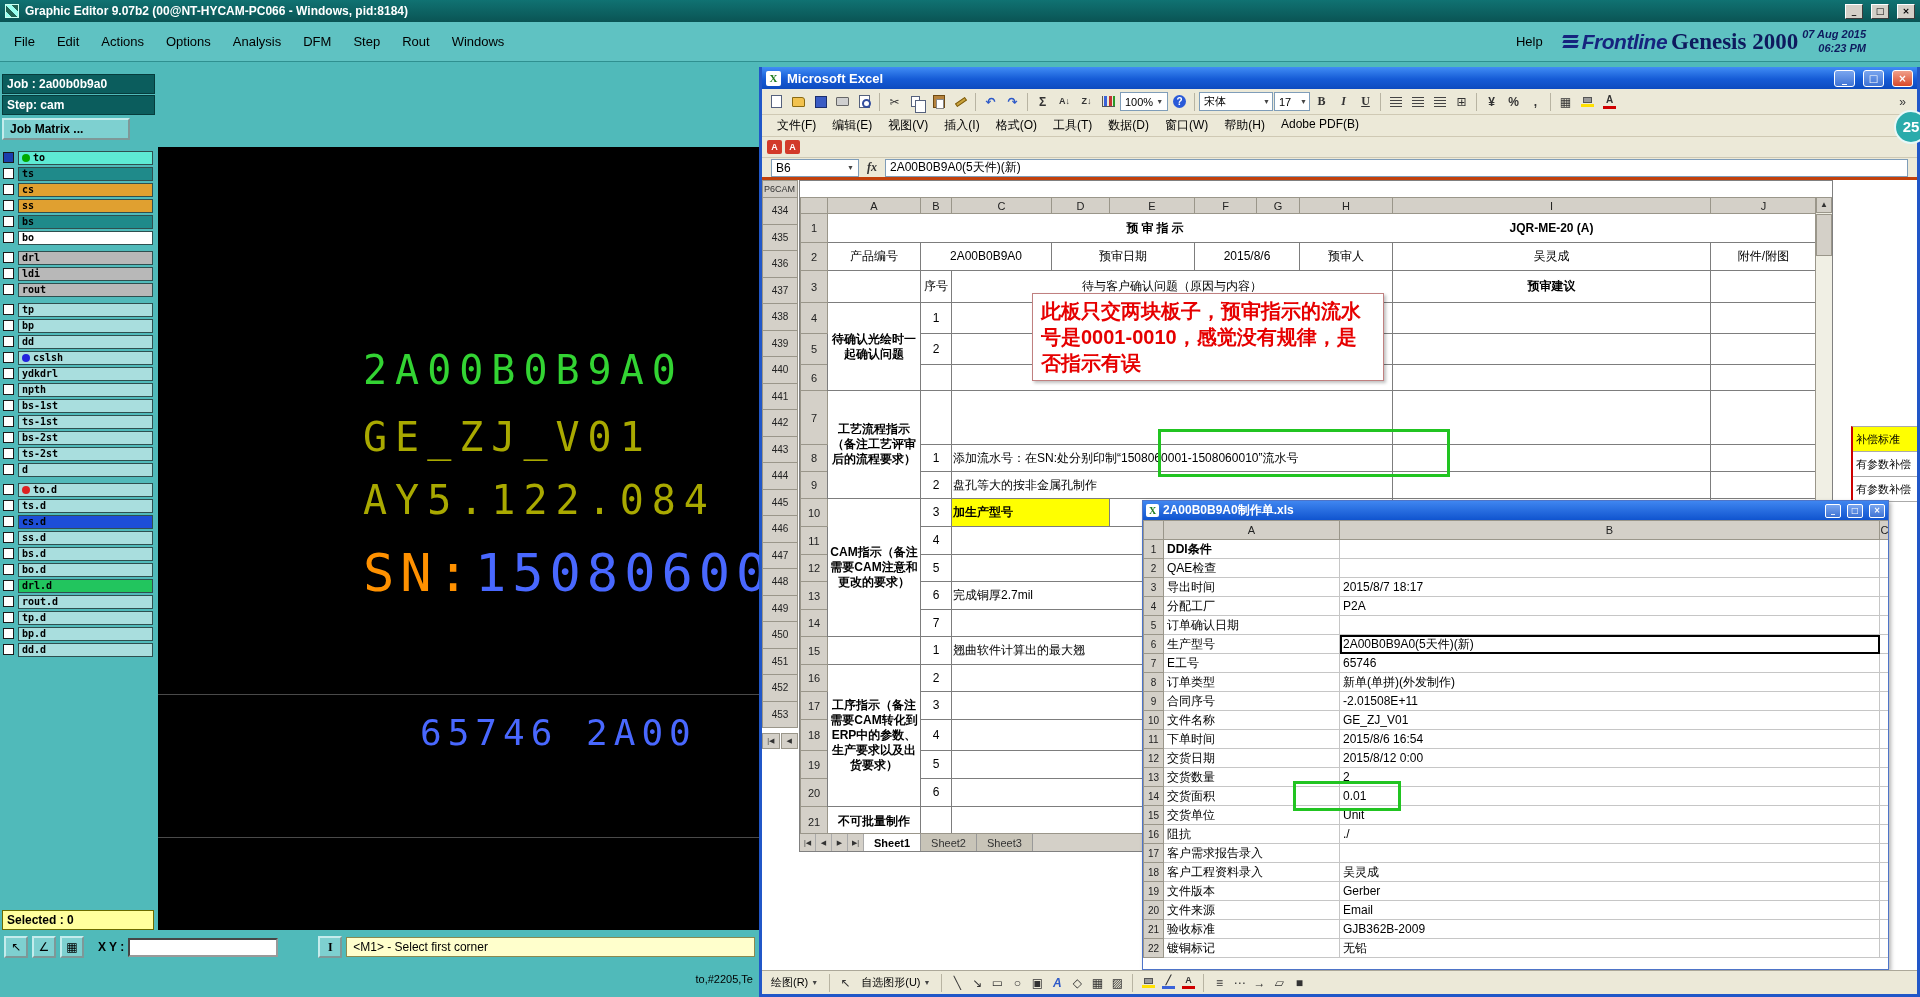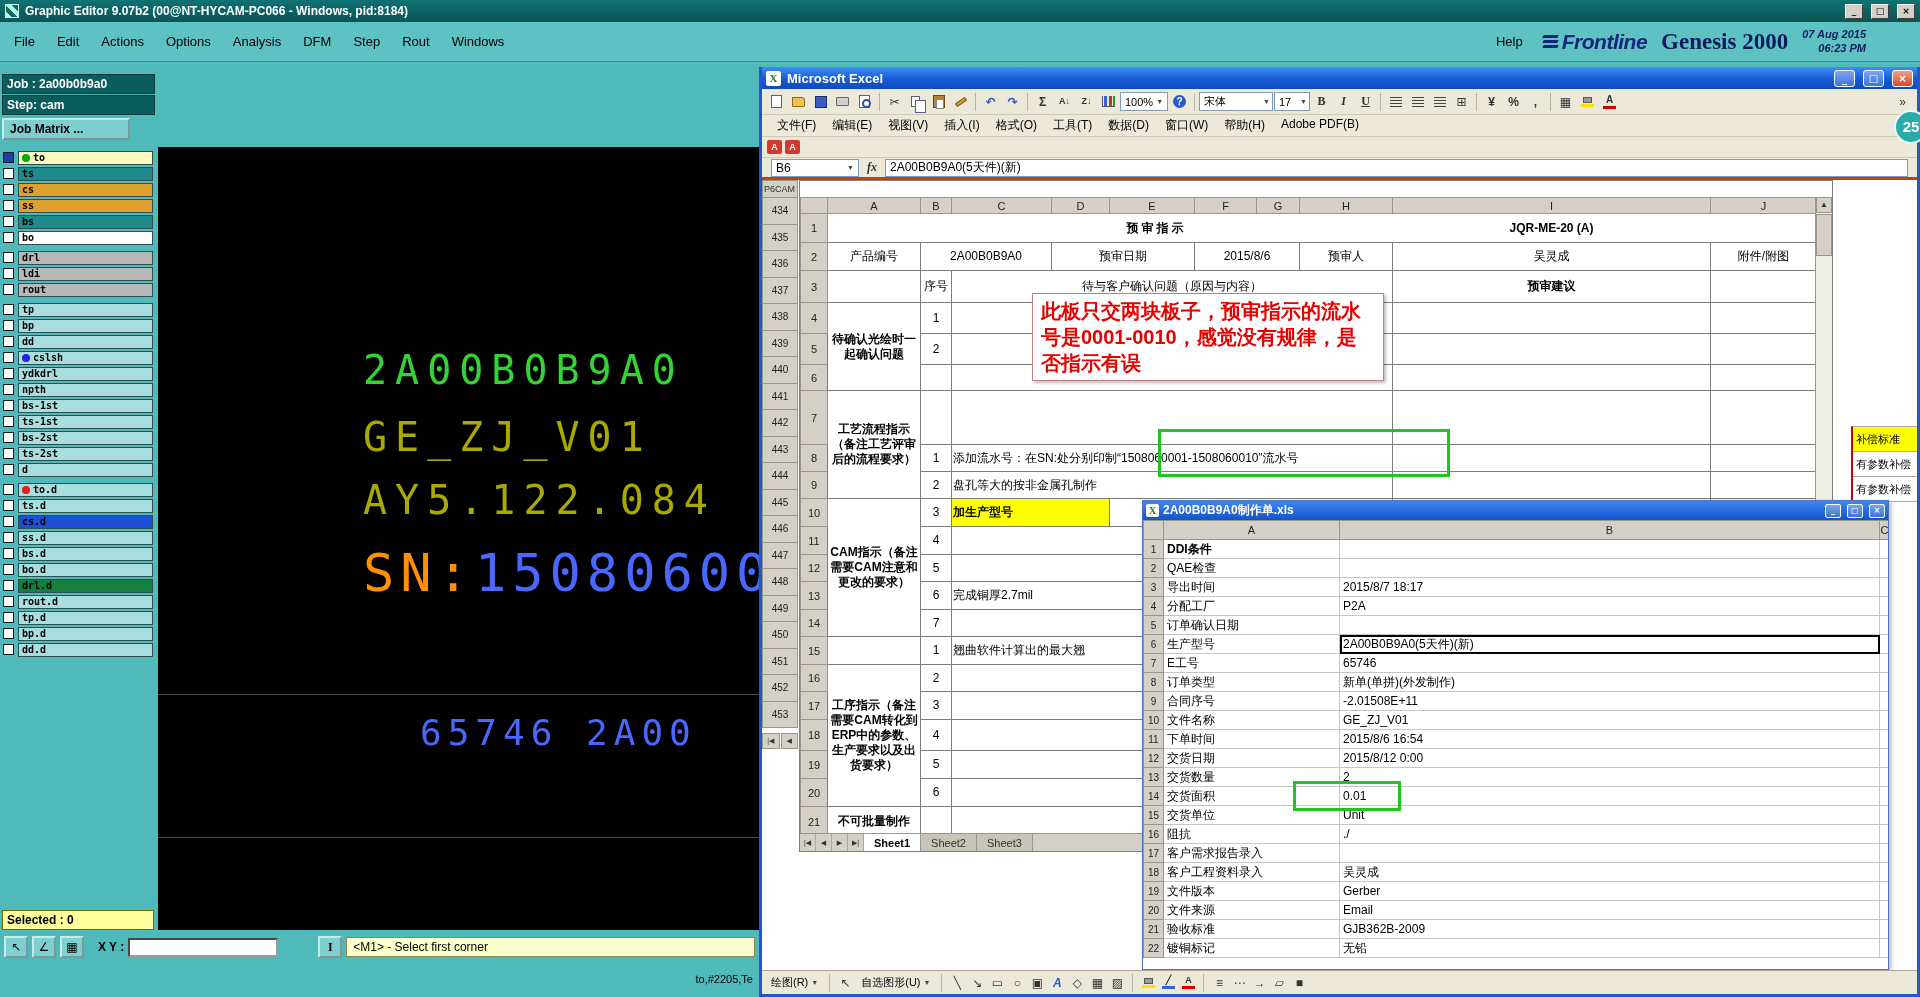--- a/index.html
+++ b/index.html
@@ -9,21 +9,21 @@
 
 
 #g-titlebar{position:absolute;left:0;top:0;width:1920px;height:22px;background:linear-gradient(#107272,#0a5454);color:#fff;display:flex;align-items:center;gap:6px;padding:0 5px;font-size:12px;font-weight:bold}
 .g-appico{width:14px;height:14px;border:1px solid #cfe;background:linear-gradient(45deg,#9fe 25%,#265 25% 50%,#9fe 50% 75%,#265 75%)}
 #g-titlebar .ttl{flex:1;white-space:nowrap;overflow:hidden;}
 .wbtn{width:18px;height:15px;background:#d4d0c8;border:1px solid;border-color:#fff #3c3c3c #3c3c3c #fff;color:#000;font:bold 9px/13px "DejaVu Sans",sans-serif;text-align:center;margin-left:2px}
 #g-menubar{position:absolute;left:0;top:22px;width:1920px;height:40px;background:#5fc2c2;border-bottom:1px solid #2f9090;display:flex;align-items:center;gap:20px;padding:0 14px;font-size:13px;color:#000}
 #g-menus{display:flex;gap:22px}
 .gmenu{cursor:default}
 #g-menubar .spacer{flex:1}
-.brand{display:flex;align-items:center;gap:14px;margin-right:40px}
+.brand{display:flex;align-items:center;gap:4px;margin-right:40px}
 .fl-logo{display:flex;align-items:center;gap:4px}
 .fl-bars{display:flex;flex-direction:column;gap:2px}
 .fl-bars i{width:15px;height:3px;background:#16247e;transform:skewX(-25deg)}
 .fl-text{color:#16247e;font-weight:bold;font-style:italic;font-size:21px;letter-spacing:-.5px}
 .gen-text{color:#0e1a5e;font-family:"Liberation Serif",serif;font-weight:bold;font-size:23px;white-space:nowrap}
 .dt{display:flex;flex-direction:column;align-items:flex-end;color:#0e1a5e;font-weight:bold;font-style:italic;font-size:11px;line-height:1.25}
 .g-label{position:absolute;left:2px;width:153px;background:#0b5d5d;color:#fff;font-size:12px;font-weight:bold;padding:2px 4px;border:1px solid #063c3c;white-space:nowrap}
 #g-job{top:74px}
 #g-step{top:95px}
 #g-matrix{position:absolute;left:2px;top:118px;width:128px;background:#7ed0d0;border:2px outset #c4ecec;font-size:12px;font-weight:bold;padding:2px 6px;color:#000}
@@ -207,21 +207,21 @@
     </span>
   </div>
 
   <div id="g-job" class="g-label">Job : 2a00b0b9a0</div>
   <div id="g-step" class="g-label">Step: cam</div>
   <div id="g-matrix">Job Matrix ...</div>
 
   <div id="layer-list">
       <div class="lrow">
         <span class="lcb on"></span>
-        <span class="llabel" style="background: #fef9c3;"><span class="ldot" style="background: rgb(0, 170, 0);"></span>to</span>
+        <span class="llabel" style="background: #5eead4;"><span class="ldot" style="background: rgb(0, 170, 0);"></span>to</span>
       </div>
       <div class="lrow">
         <span class="lcb"></span>
         <span class="llabel" style="background: rgb(31, 138, 138);">ts</span>
       </div>
       <div class="lrow">
         <span class="lcb"></span>
         <span class="llabel" style="background: rgb(224, 160, 48);">cs</span>
       </div>
       <div class="lrow">
@@ -311,21 +311,21 @@
       <div class="lrow">
         <span class="lcb"></span>
         <span class="llabel" style="background: rgb(169, 222, 222);">bs.d</span>
       </div>
       <div class="lrow">
         <span class="lcb"></span>
         <span class="llabel" style="background: rgb(169, 222, 222);">bo.d</span>
       </div>
       <div class="lrow">
         <span class="lcb"></span>
-        <span class="llabel" style="background: #15803d;">drl.d</span>
+        <span class="llabel" style="background: #22c55e;">drl.d</span>
       </div>
       <div class="lrow">
         <span class="lcb"></span>
         <span class="llabel" style="background: rgb(169, 222, 222);">rout.d</span>
       </div>
       <div class="lrow">
         <span class="lcb"></span>
         <span class="llabel" style="background: rgb(169, 222, 222);">tp.d</span>
       </div>
       <div class="lrow">

